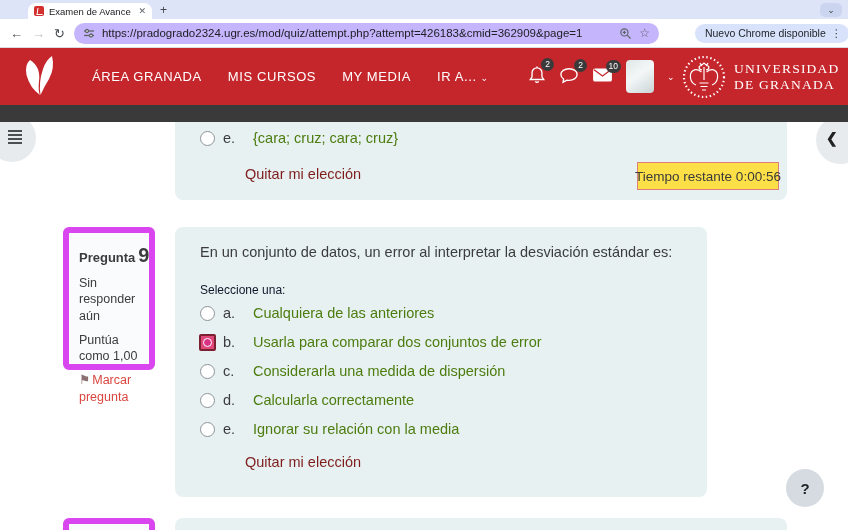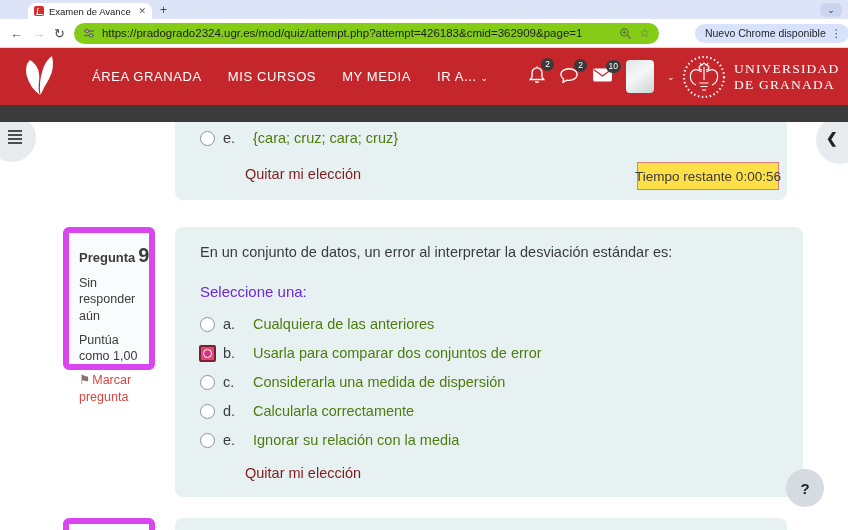--- a/index.html
+++ b/index.html
@@ -18,21 +18,21 @@
   .tab-close { font-size:9px; color:#5f6368; margin-left:auto; line-height:1; cursor:default; }
   .newtab-btn { position:absolute; left:160px; top:4px; font-size:12px; color:#44474d; line-height:13px; }
   .tabsearch-btn { position:absolute; right:6px; top:3px; width:22px; height:14px; border-radius:5px;
          background:#ccd5f0; color:#3c4043; font-size:9px; display:flex; align-items:center; justify-content:center; }
 
   
   .toolbar { position:absolute; left:0; top:19px; width:848px; height:29px; background:#fff;
              border-bottom:1px solid #d8dce1; display:flex; align-items:center; padding:0 10px; gap:9px; }
   .nav-ic { font-size:13px; color:#474c51; line-height:1; }
   .nav-ic.disabled { color:#b9bec4; }
-  .urlbar { height:21px; flex:0 0 585px; background:#84cc16; border-radius:11px; display:flex;
+  .urlbar { height:21px; flex:0 0 585px; background:#c4b5fd; border-radius:11px; display:flex;
             align-items:center; padding:0 9px; gap:7px; }
   .url-text { font-size:11.5px; color:#202124; white-space:nowrap; overflow:hidden; flex:1; }
   .urlbar svg, .toolbar svg { display:block; }
   .star-ic { font-size:12px; color:#5f6368; }
   .tb-sep { width:1px; height:14px; background:#d4d7da; }
   .tb-avatar { width:16px; height:16px; border-radius:50%;
          background:radial-gradient(circle at 35% 35%, #9a9a9a, #5c5c5c); }
   .update-chip { height:19px; background:#d8e2fb; border-radius:10px; display:flex; align-items:center;
          padding:0 7px 0 10px; gap:5px; font-size:10.5px; color:#23262b; white-space:nowrap; }
   .kebab { font-size:11px; color:#3c4043; }
@@ -84,23 +84,23 @@
   .infobox { position:absolute; left:63px; width:92px; background:#fafbfc; border:6px solid #d946ef;
       border-radius:6px; padding:9px 10px; font-size:12.5px; color:#3c3c3c; line-height:1.3; }
   .infobox-q9 { top:105px; height:143px; }
   .q-label { font-weight:bold; font-size:13px; }
   .q-num { font-weight:bold; font-size:20px; margin-left:3px; }
   .q-status { margin-top:7px; }
   .q-grade { margin-top:8px; }
   .q-flag { margin-top:8px; color:#d9463e; font-size:12.5px; }
   .q-flag .flag-ic { color:#8a7070; margin-right:2px; }
 
-  .panel-main { left:175px; top:105px; width:628px; height:270px; padding:17px 17px 0 25px; }
+  .panel-main { left:175px; top:105px; width:532px; height:270px; padding:17px 17px 0 25px; }
   .q-text { font-size:14.5px; color:#3c3c3c; margin-bottom:23px; }
-  .q-prompt { font-size:15px; color:#6d28d9; margin-bottom:16px; }
+  .q-prompt { font-size:12px; color:#0f172a; margin-bottom:8px; }
   .radio-focus { width:17px; height:17px; border:2px solid #7a2030; background:#e0487b; border-radius:2px;
       display:flex; align-items:center; justify-content:center; flex:0 0 auto; margin:-1px; }
   .radio-inner { width:9px; height:9px; border:1.5px solid #fff; border-radius:50%; background:#d63384; }
   .panel-main .red-link { margin:4px 0 0 45px; }
 
   .help-circle { position:absolute; left:786px; top:347px; width:38px; height:38px; border-radius:50%;
       background:#d5dbe0; display:flex; align-items:center; justify-content:center;
       font-weight:bold; font-size:15px; color:#1f2326; }
 
   .infobox-q10 { top:396px; height:40px; overflow:hidden; }

